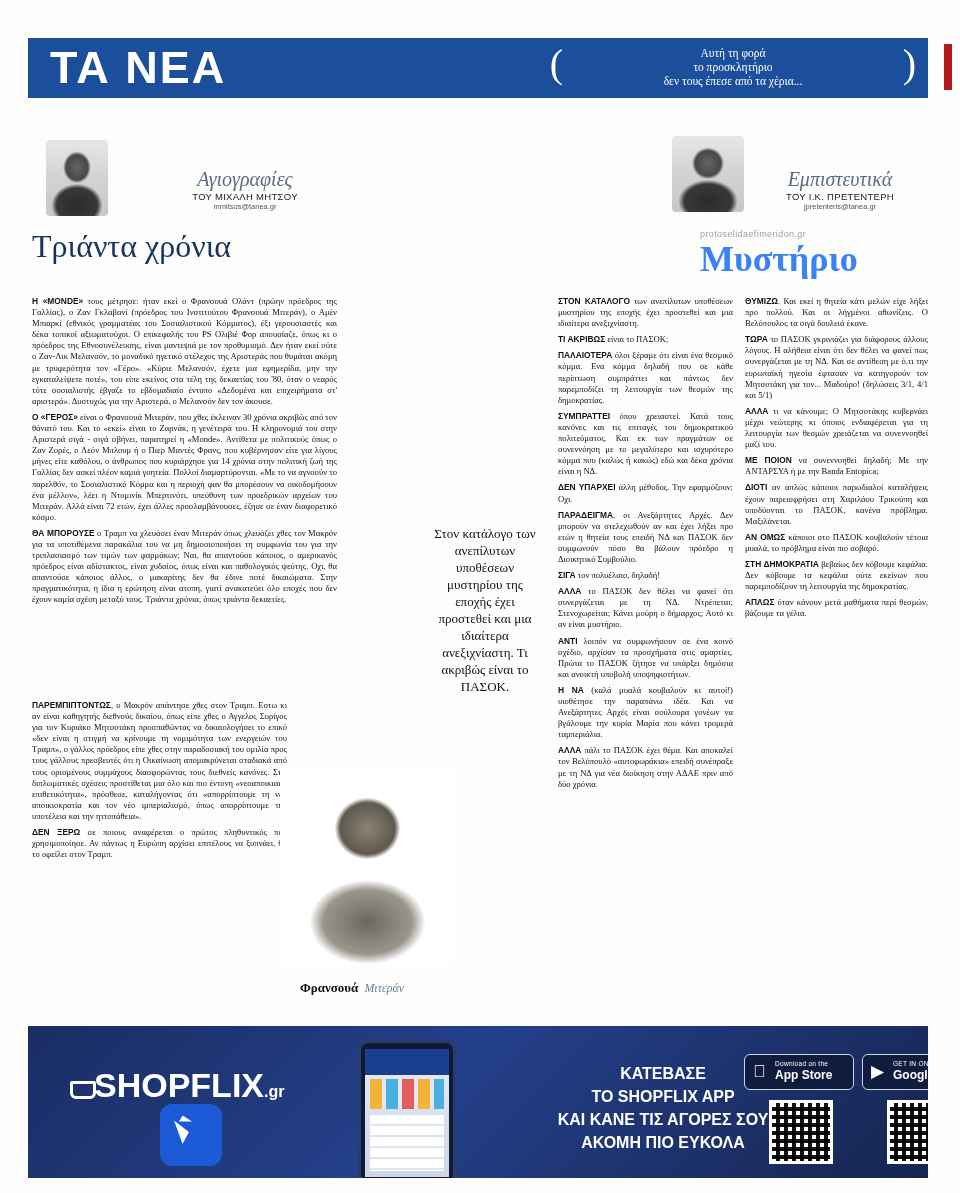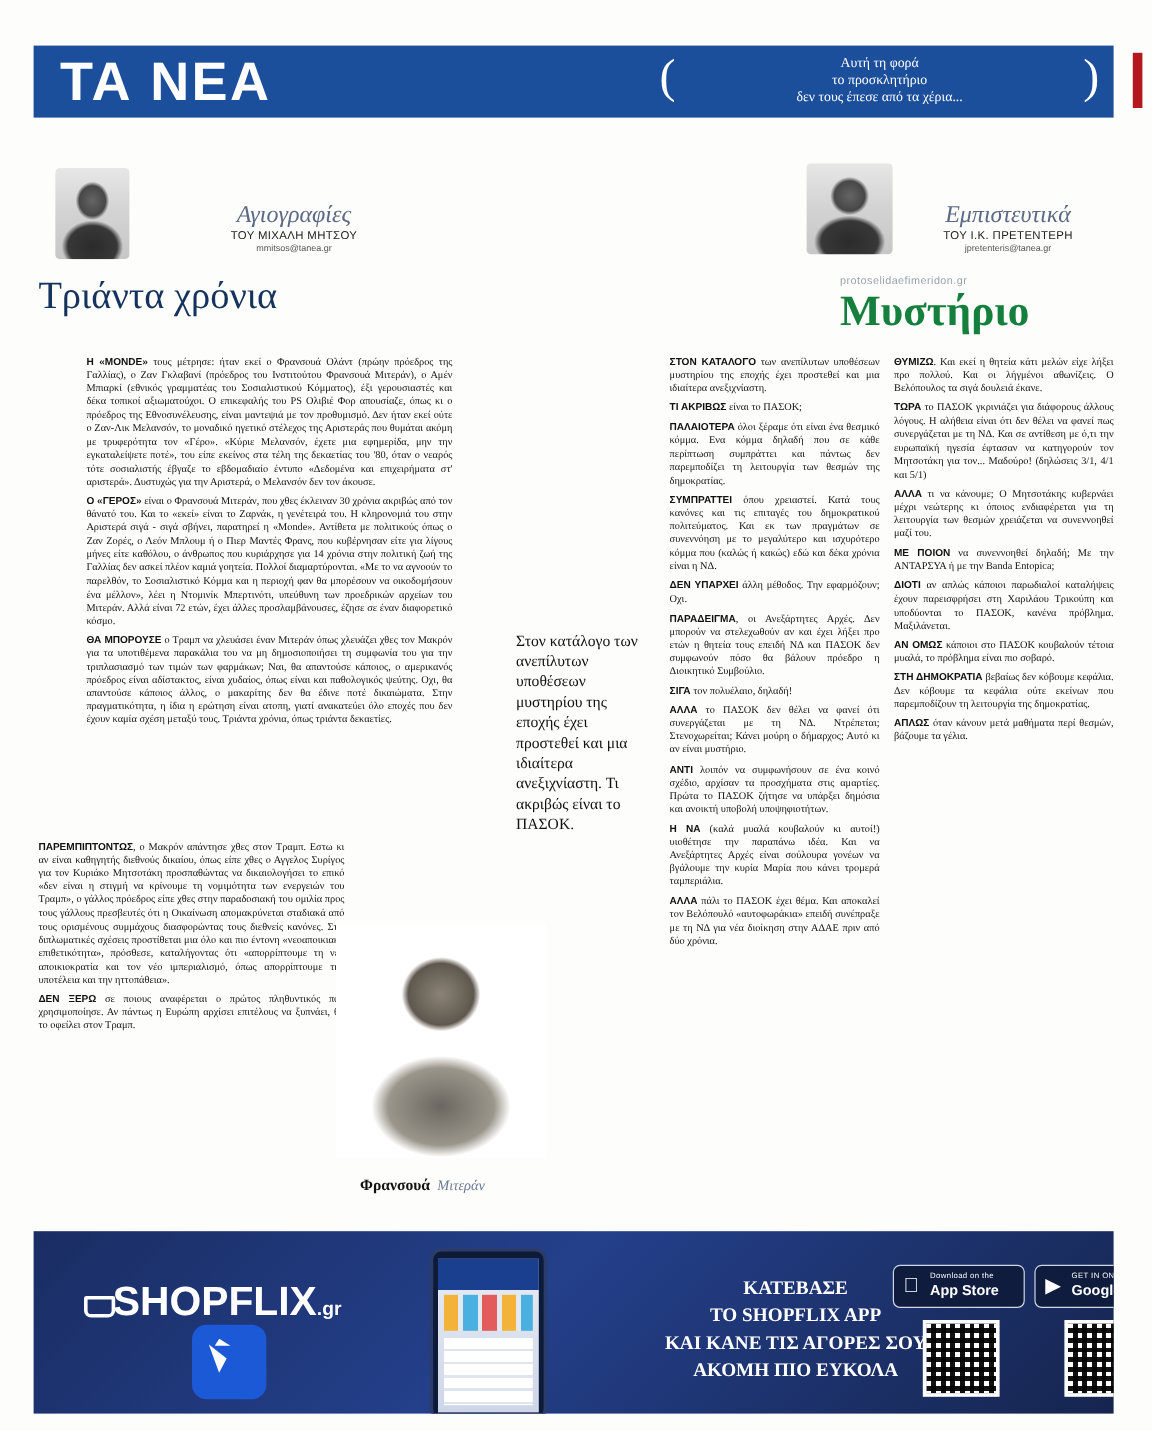--- a/index.html
+++ b/index.html
@@ -28,36 +28,36 @@
     width:100%;height:100%;border-radius:4px;
     background:
       radial-gradient(ellipse 32% 30% at 50% 36%, #6d6459 0%, #4c463f 55%, rgba(60,56,50,0) 70%),
       radial-gradient(ellipse 55% 38% at 50% 86%, #2e2b27 0%, #3b3733 60%, rgba(50,48,44,0) 75%),
       linear-gradient(180deg,#e9e7e2 0%, #d7d4cd 45%, #cbc7bf 100%);
   }
 
   
   .headline{position:absolute;font-family:"Liberation Serif", serif;}
   .h-left{left:32px;top:228px;font-size:32px;color:#16335e;}
-  .h-right{left:700px;top:238px;font-size:36px;color:#15803d;font-weight:bold;text-align:right;}
+  .h-right{left:700px;top:238px;font-size:36px;color:#3b82f6;font-weight:bold;text-align:right;}
 
   .watermark{position:absolute;left:700px;top:229px;font-family:"Liberation Sans", sans-serif;font-size:9px;color:#9aa3b0;letter-spacing:.4px;}
 
   
   .col{position:absolute;font-family:"Liberation Serif", serif;font-size:8.6px;line-height:11.1px;text-align:justify;color:#111;}
   .col p{margin:0 0 5px 0;}
   .col b{font-weight:bold;}
   .lead{font-family:"Liberation Sans", sans-serif;font-size:8.4px;font-weight:bold;}
 
   
-  #col-l1{left:32px;top:296px;width:305px;margin-left:40px;}
+  #col-l1{left:32px;top:296px;width:305px;}
   #col-l2{left:32px;top:700px;width:255px;}
 
   
-  .pullquote{position:absolute;left:430px;top:525px;width:110px;font-family:"Liberation Serif", serif;font-size:13px;line-height:17px;color:#111;}
+  .pullquote{position:absolute;left:430px;top:525px;width:110px;font-family:"Liberation Serif", serif;font-size:13px;line-height:17px;text-align:center;color:#111;}
 
   
   .illus{position:absolute;left:280px;top:770px;width:175px;height:195px;}
   .illus .sketch{
     width:100%;height:100%;
     background:
       radial-gradient(ellipse 26% 22% at 50% 30%, #8b8376 0%, #5f584e 60%, rgba(95,88,78,0) 72%),
       radial-gradient(ellipse 46% 30% at 50% 78%, #6b6760 0%, #9b968c 55%, rgba(155,150,140,0) 72%),
       radial-gradient(ellipse 60% 50% at 50% 60%, rgba(255,255,255,.25), rgba(255,255,255,0) 70%),
       #ffffff;
@@ -76,21 +76,21 @@
   .cart{display:inline-block;width:22px;height:18px;position:relative;margin-right:2px;vertical-align:-2px;}
   .cart:before{content:"";position:absolute;left:0;top:0;width:20px;height:12px;border:3px solid #fff;border-radius:2px 2px 6px 6px;}
   .cursor-box{position:absolute;left:132px;top:78px;width:62px;height:62px;background:#1b59d6;border-radius:12px;}
   .cursor-box:after{content:"";position:absolute;left:20px;top:14px;border-left:11px solid #fff;border-bottom:7px solid transparent;border-top:0 solid transparent;width:0;height:0;transform:rotate(32deg);border-right:0;}
   .cursor-arrow{position:absolute;left:150px;top:92px;width:0;height:0;border-left:10px solid #ffffff;border-top:16px solid transparent;border-bottom:9px solid transparent;transform:rotate(-20deg);}
   .phone{position:absolute;left:330px;top:14px;width:92px;height:138px;background:#0d1a38;border:3px solid #2a3c6b;border-radius:10px;overflow:hidden;}
   .phone .scr{position:absolute;left:4px;top:6px;right:4px;bottom:4px;background:linear-gradient(180deg,#e8ecf4,#cdd6e8);}
   .phone .topbar{position:absolute;left:0;top:0;right:0;height:26px;background:#1b3f8f;}
   .phone .tiles{position:absolute;left:5px;top:30px;right:5px;height:30px;background:repeating-linear-gradient(90deg,#f3b33a 0 12px,#e4e8f1 12px 16px,#4ab0e0 16px 28px,#e4e8f1 28px 32px,#e35b5b 32px 44px,#e4e8f1 44px 48px);}
   .phone .rows{position:absolute;left:5px;top:66px;right:5px;bottom:6px;background:repeating-linear-gradient(180deg,#ffffff 0 9px,#dfe4ef 9px 11px);}
-  .ad-text{position:absolute;left:520px;top:36px;width:230px;color:#ffffff;font-family:Liberation Serif, serif;font-weight:bold;font-size:16px;line-height:23px;text-align:center;}
+  .ad-text{position:absolute;left:520px;top:36px;width:230px;color:#ffffff;font-family:Liberation Sans, sans-serif;font-weight:bold;font-size:16px;line-height:23px;text-align:center;}
   .store{position:absolute;width:108px;height:34px;border:1px solid #cfd6e6;border-radius:6px;background:#0f1c3d;color:#fff;font-family:"Liberation Sans", sans-serif;}
   .store .small{position:absolute;left:30px;top:5px;font-size:6.5px;letter-spacing:.3px;}
   .store .big{position:absolute;left:30px;top:13px;font-size:12px;font-weight:bold;}
   .store .glyph{position:absolute;left:8px;top:8px;font-size:17px;line-height:17px;}
   #store-apple{left:716px;top:28px;}
   #store-google{left:834px;top:28px;}
   .qr{position:absolute;top:74px;width:58px;height:58px;background:
       repeating-linear-gradient(90deg,#fff 0 4px,#111 4px 8px),
       repeating-linear-gradient(180deg,#fff 0 4px,#111 4px 8px);
       background-blend-mode:multiply;border:3px solid #fff;}

